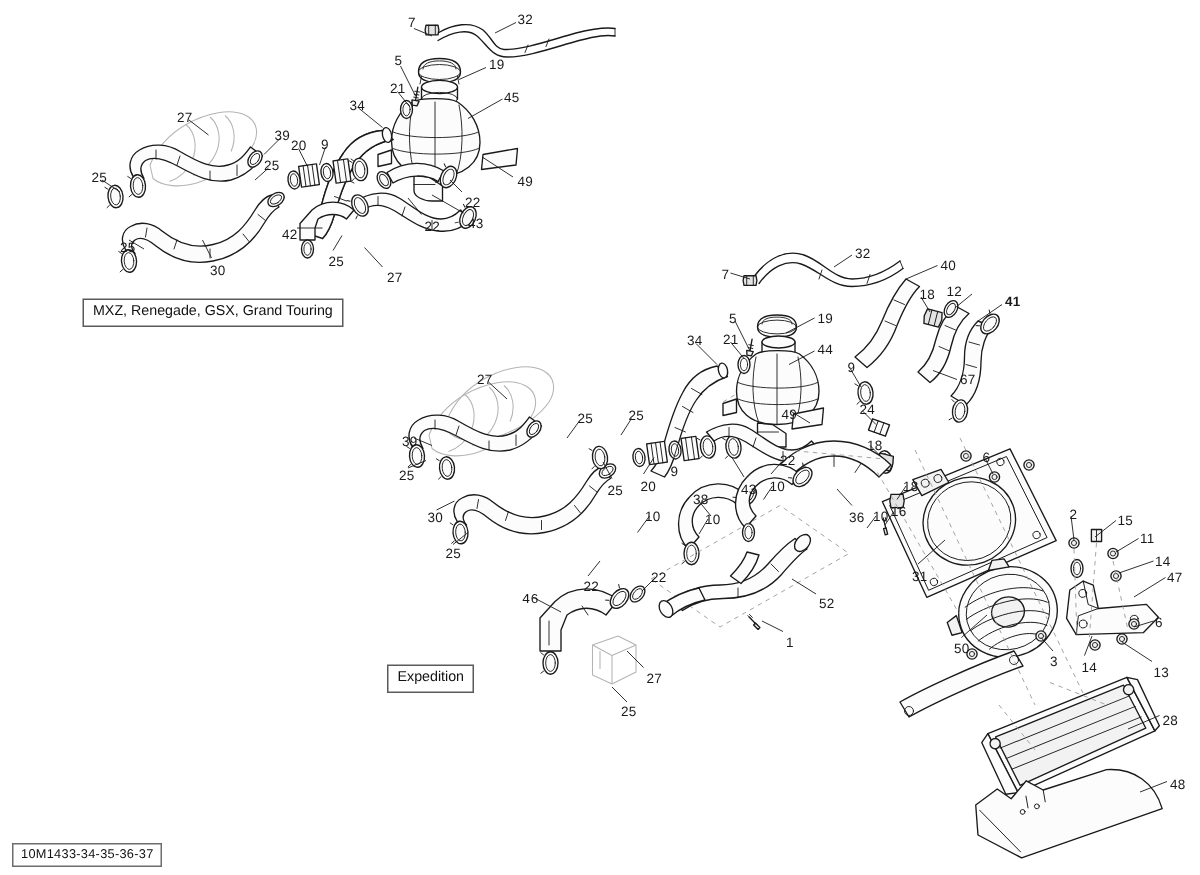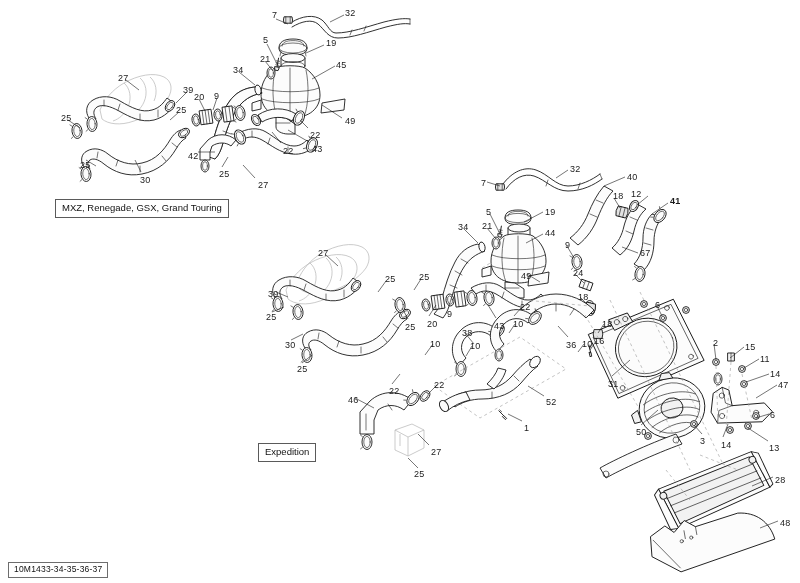--- a/index.html
+++ b/index.html
@@ -693,19 +693,19 @@
       <div class="callout" style="left: 770px; top: 370px;">14</div>
       <div class="callout" style="left: 778px; top: 381px;">47</div>
       <div class="callout" style="left: 770px; top: 411px;">6</div>
       <div class="callout" style="left: 721px; top: 441px;">14</div>
       <div class="callout" style="left: 769px; top: 444px;">13</div>
       <div class="callout" style="left: 700px; top: 437px;">3</div>
       <div class="callout" style="left: 775px; top: 476px;">28</div>
       <div class="callout" style="left: 780px; top: 519px;">48</div>
       <div class="callout" style="left: 546px; top: 398px;">52</div>
       <div class="callout" style="left: 524px; top: 424px;">1</div>
-      <div class="callout" style="left: 348px; top: 396px;">46</div>
+      <div class="callout" style="left: 348px; top: 396px; font-family: Liberation Mono, monospace;">46</div>
       <div class="callout" style="left: 434px; top: 381px;">22</div>
       <div class="callout" style="left: 431px; top: 448px;">27</div>
       <div class="callout" style="left: 414px; top: 470px;">25</div>
     </div>
 
 </div>
 
 </body></html>

